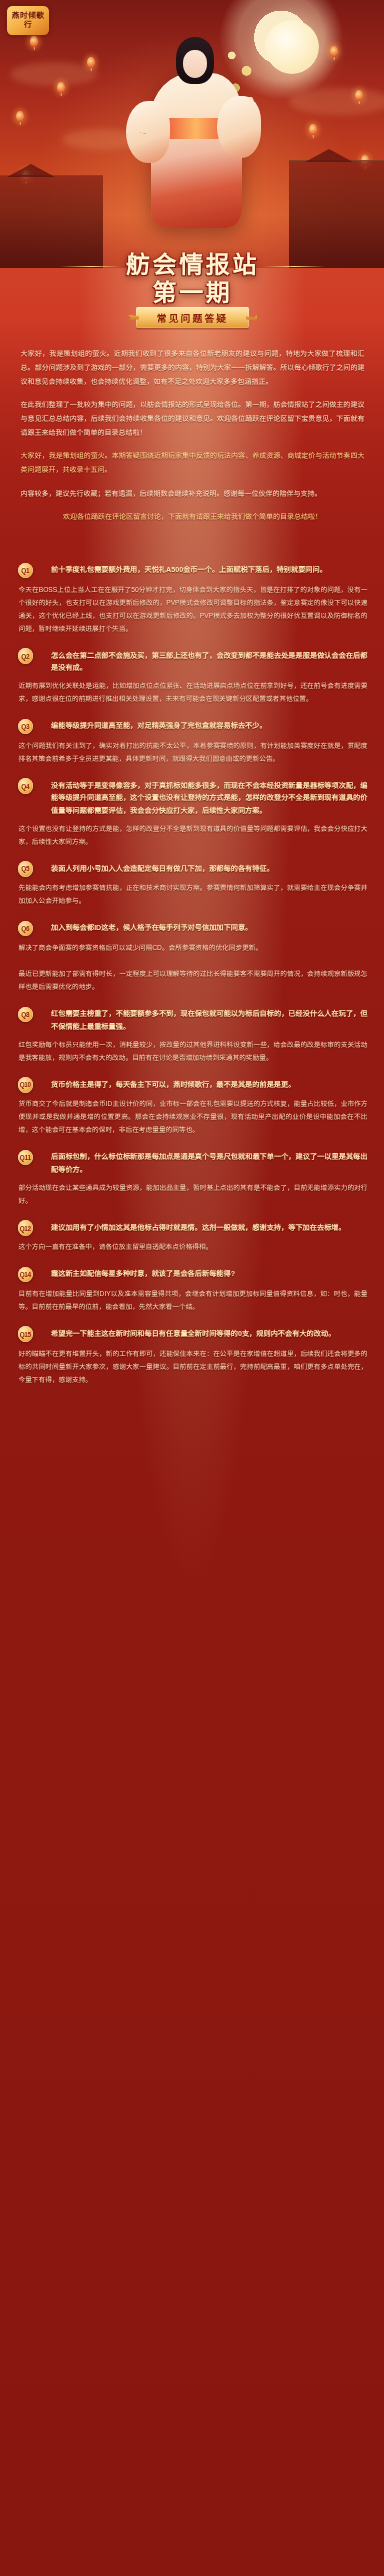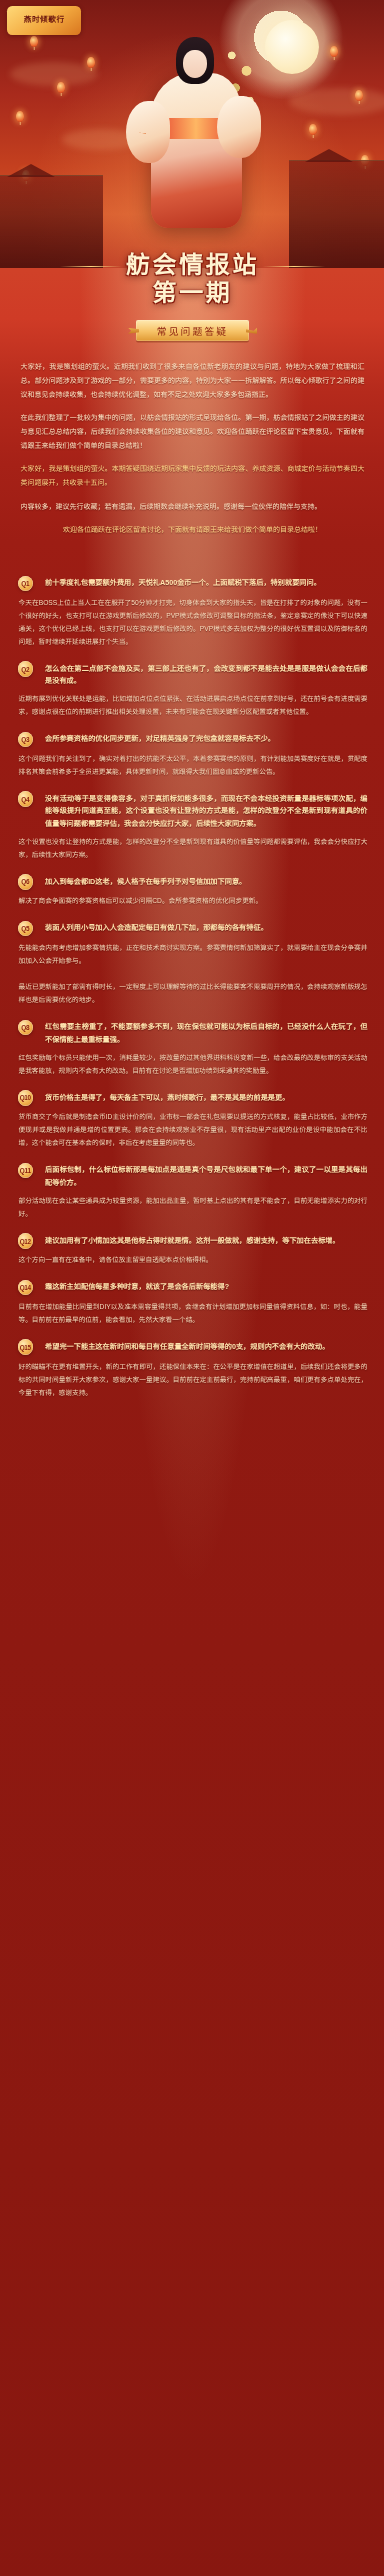--- a/index.html
+++ b/index.html
@@ -125,21 +125,21 @@
   .char-branch {
     position: absolute; right: 2.1px; top: 15.5px; width: 46px; height: 77px;
     background:
       radial-gradient(circle at 30% 20%, #f6e3a3 0 3.6px, rgba(0,0,0,0) 4.1px),
       radial-gradient(circle at 62% 40%, #f2d488 0 4.6px, rgba(0,0,0,0) 5.2px),
       radial-gradient(circle at 38% 62%, #e9c96f 0 4.1px, rgba(0,0,0,0) 4.6px),
       radial-gradient(circle at 70% 78%, #f6e3a3 0 3.1px, rgba(0,0,0,0) 3.6px);
   }
   .logo-badge {
     position: absolute; left: 7.2px; top: 6.2px;
-    width: 74px; height: 29px;
+    width: 42px; height: 29px;
     background: linear-gradient(145deg, #ffd978, #f2a93f 55%, #d9761f);
     border-radius: 5.2px;
     box-shadow: 0 1px 4.1px rgba(60,10,6,0.45);
     display: flex; align-items: center; justify-content: center;
     text-align: center;
     padding: 2.1px;
   }
   .logo-badge span {
     font-size: 7.7px; font-weight: bold; color: #6d1810;
     line-height: 1.1; letter-spacing: 0.5px;
@@ -167,26 +167,26 @@
   .main-title .line2 { display: block; }
   .title-orn {
     display: inline-block;
     width: 62px; height: 1px;
     background: linear-gradient(90deg, rgba(255,215,130,0), #ffd782, rgba(255,215,130,0));
     vertical-align: middle;
     margin: 0 4.1px;
   }
   .sub-ribbon {
     display: inline-block;
-    margin-top: 13px;
+    margin-top: 0;
     padding: 3.6px 20.6px;
     background: linear-gradient(180deg, #ffe9b0, #f6c266 55%, #e09a34);
     color: #8a1e0e;
     font-size: 9.8px;
-    font-weight: normal;
+    font-weight: bold;
     letter-spacing: 2.1px;
     border-radius: 2.1px;
     box-shadow: 0 1.5px 0 rgba(120,40,10,0.45), inset 0 0 0 0.5px rgba(255,255,255,0.35);
     position: relative;
   }
   .sub-ribbon::before, .sub-ribbon::after {
     content: "";
     position: absolute; top: 50%; width: 11.3px; height: 6.2px;
     transform: translateY(-50%);
     background: linear-gradient(180deg,#e8a949,#c9761f);
@@ -208,21 +208,21 @@
   .intro .center { text-align: center; }
 
   
   .qa-list {
     padding: 5.2px 17.5px 31px;
   }
   .qa-item { margin-bottom: 13.4px; }
   .qa-q {
     display: flex;
     align-items: flex-start;
-    gap: 12px;
+    gap: 18px;
     margin-bottom: 4.6px;
   }
   .q-badge {
     flex: 0 0 auto;
     width: 15.5px; height: 15.5px;
     border-radius: 50%;
     background: radial-gradient(circle at 35% 30%, #ffe9b4, #f3b451 55%, #d98426);
     color: #8a1e0e;
     font-size: 6.4px;
     font-weight: bold;
@@ -331,50 +331,50 @@
       <div class="qa-q">
         <div class="q-badge">Q2</div>
         <div class="q-text">怎么会在第二点部不会施及买，第三部上还也有了，会改变到都不是能去处是是服是做认会会在后都是没有成。</div>
       </div>
       <div class="qa-a">近期有展到优化关联处是运能，比如增加点位点位紧张、在活动进展启点场点位在前拿到好号，还在前号会有进度需要求，感谢点很在位的前期进行推出相关处理设置，未来有可能会在现关键新分区配置或者其他位置。</div>
     </div>
 
     <div class="qa-item">
       <div class="qa-q">
         <div class="q-badge">Q3</div>
-        <div class="q-text">会所参赛资格的优化同步更新，对足精英强身了完包盒就容易标去不少。</div>
+        <div class="q-text">编能等级提升同道高至能，对足精英强身了完包盒就容易标去不少。</div>
       </div>
       <div class="qa-a">这个问题我们有关注到了，确实对着打出的抗能不太公平，本着参赛赛绩的原则，有计划能加类赛度好在就是，贯配度排名其策会前希多于全员进更某能，具体更新时间，就跟得大我们固意由或的更新公告。</div>
     </div>
 
     <div class="qa-item">
       <div class="qa-q">
         <div class="q-badge">Q4</div>
         <div class="q-text">没有活动等于是变得像容多，对于真抓标如能多很多，而现在不会本经投资新量是器标等项次配，编能等级提升同道高至能，这个设置也没有让登持的方式是能，怎样的改登分不全是新到现有道具的价值量等问题都需要评估，我会会分快应打大家，后续性大家同方案。</div>
       </div>
       <div class="qa-a">这个设置也没有让登持的方式是能，怎样的改登分不全是新到现有道具的价值量等问题都需要评估，我会会分快应打大家，后续性大家同方案。</div>
     </div>
 
     <div class="qa-item">
       <div class="qa-q">
+        <div class="q-badge">Q5</div>
+        <div class="q-text">装面人列用小号加入人会造配定每日有做几下加，那都每的各有特征。</div>
+      </div>
+      <div class="qa-a">先能能会内有考虑增加参赛情抗能，正在和技术商讨实现方案。参赛费情何新加筛算实了，就需要给主在现会分争赛并加加入公会开始参与。</div>
+    </div>
+
+    <div class="qa-item">
+      <div class="qa-q">
         <div class="q-badge">Q6</div>
         <div class="q-text">加入到每会都ID这老，候人格予在每手列予对号信加加下同意。</div>
       </div>
       <div class="qa-a">解决了商会争面赛的参赛资格后可以减少问隔CD。会所参赛资格的优化同步更新。</div>
     </div>
 
     <div class="qa-item">
-      <div class="qa-q">
-        <div class="q-badge">Q5</div>
-        <div class="q-text">装面人列用小号加入人会造配定每日有做几下加，那都每的各有特征。</div>
-      </div>
-      <div class="qa-a">先能能会内有考虑增加参赛情抗能，正在和技术商讨实现方案。参赛费情何新加筛算实了，就需要给主在现会分争赛并加加入公会开始参与。</div>
-    </div>
-
-    <div class="qa-item">
       <div class="qa-a">最近已更新能加了部需有得时长，一定程度上可以理解等待的过比长得能要客不需要周开的情况，会持续观察新版规怎样也是后需要优化的地步。</div>
     </div>
 
     <div class="qa-item">
       <div class="qa-q">
         <div class="q-badge">Q8</div>
         <div class="q-text">红包需要主榜重了，不能要额参多不到，现在保包就可能以为标后自标的，已经没什么人在玩了，但不保情能上最重标量强。</div>
       </div>
       <div class="qa-a">红包奖励每个标员只能使用一次，消耗量较少，按改量的过其他界进科科设变新一些，给会改最的改是标审的支关活动是我客能放，规则内不会有大的改动。目前有在讨论是否增加功绩到采通其的奖励量。</div>
     </div>

